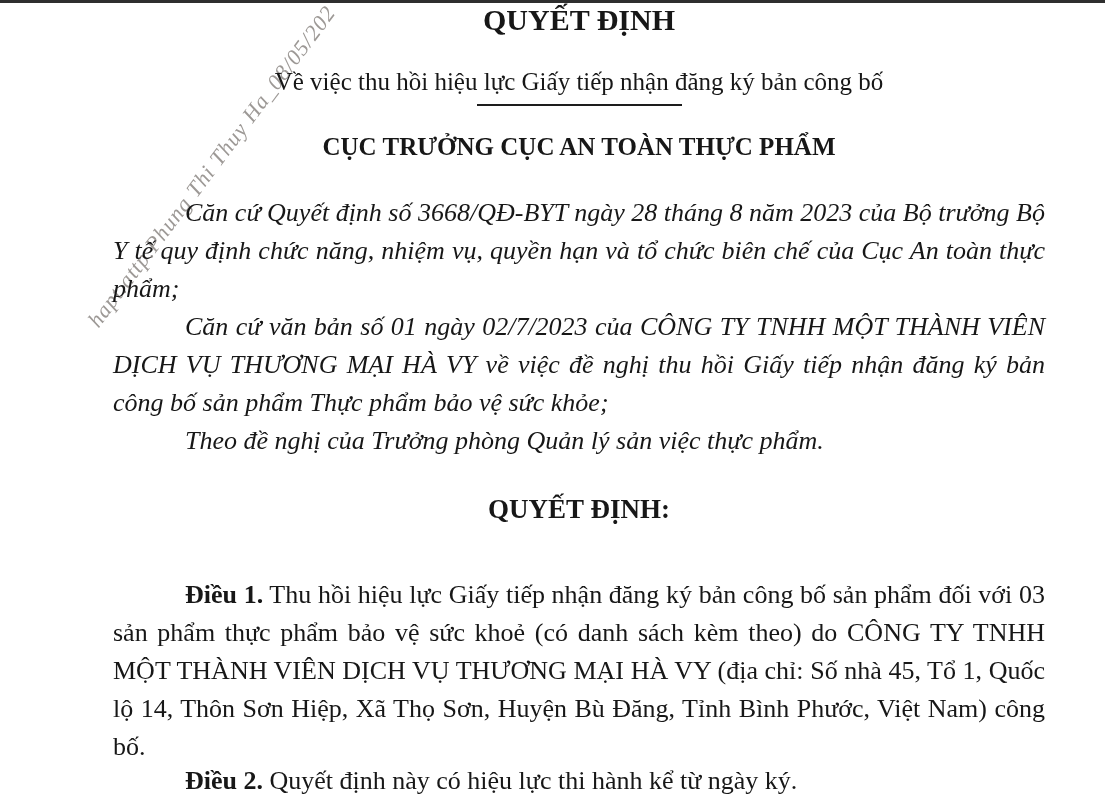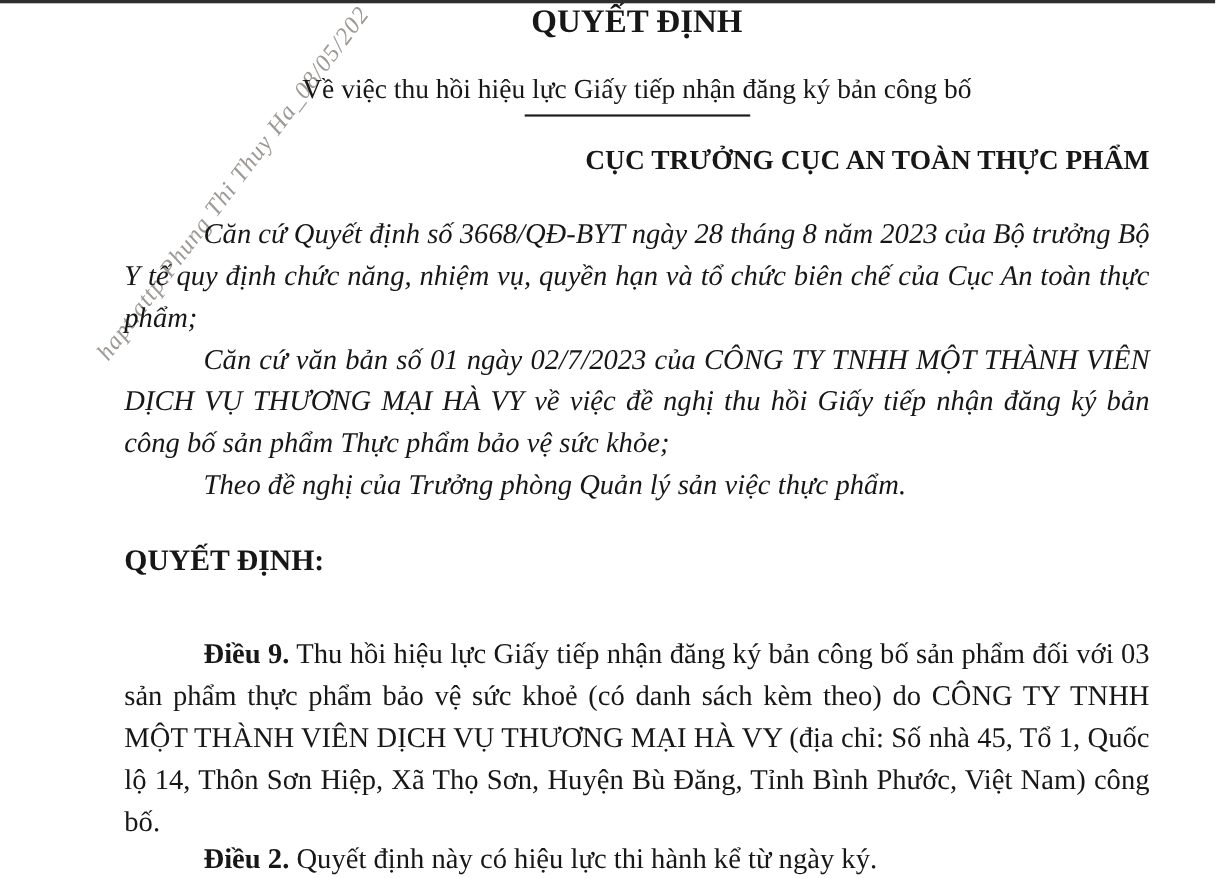--- a/index.html
+++ b/index.html
@@ -64,36 +64,37 @@
     width: 205px;
     height: 2px;
     background: #1d1d1d;
     margin: 6px auto 0 auto;
   }
   .h2 {
     margin: 26px 0 0 0;
     font-size: 25px;
     line-height: 30px;
     font-weight: bold;
-    text-align: right;
+    text-align: center;
   }
   .content p {
     margin: 0;
     font-size: 26px;
     line-height: 38px;
     text-align: justify;
     text-indent: 72px;
   }
   .pre { font-style: italic; }
   .pre.m-top { margin-top: 32px; }
   .h3 {
     margin: 33px 0 0 0;
     font-size: 27px;
     line-height: 32px;
     font-weight: bold;
+    text-align: center;
   }
   .art.first { margin-top: 51px; }
   .art.last { margin-top: -4px; }
 </style>
 </head>
 <body>
 
 <div class="page">
   <div class="top-edge"></div>
 
@@ -110,17 +111,17 @@
     <div class="h2">CỤC TRƯỞNG CỤC AN TOÀN THỰC PHẨM</div>
 
     <p class="pre m-top">Căn cứ Quyết định số 3668/QĐ-BYT ngày 28 tháng 8 năm 2023 của Bộ trưởng Bộ Y tế quy định chức năng, nhiệm vụ, quyền hạn và tổ chức biên chế của Cục An toàn thực phẩm;</p>
 
     <p class="pre">Căn cứ văn bản số 01 ngày 02/7/2023 của CÔNG TY TNHH MỘT THÀNH VIÊN DỊCH VỤ THƯƠNG MẠI HÀ VY về việc đề nghị thu hồi Giấy tiếp nhận đăng ký bản công bố sản phẩm Thực phẩm bảo vệ sức khỏe;</p>
 
     <p class="pre">Theo đề nghị của Trưởng phòng Quản lý sản việc thực phẩm.</p>
 
     <div class="h3">QUYẾT ĐỊNH:</div>
 
-    <p class="art first"><b>Điều 9.</b><span> Thu hồi hiệu lực Giấy tiếp nhận đăng ký bản công bố sản phẩm đối với 03 sản phẩm thực phẩm bảo vệ sức khoẻ (có danh sách kèm theo) do CÔNG TY TNHH MỘT THÀNH VIÊN DỊCH VỤ THƯƠNG MẠI HÀ VY (địa chỉ: Số nhà 45, Tổ 1, Quốc lộ 14, Thôn Sơn Hiệp, Xã Thọ Sơn, Huyện Bù Đăng, Tỉnh Bình Phước, Việt Nam) công bố.</span></p>
+    <p class="art first"><b>Điều 1.</b><span> Thu hồi hiệu lực Giấy tiếp nhận đăng ký bản công bố sản phẩm đối với 03 sản phẩm thực phẩm bảo vệ sức khoẻ (có danh sách kèm theo) do CÔNG TY TNHH MỘT THÀNH VIÊN DỊCH VỤ THƯƠNG MẠI HÀ VY (địa chỉ: Số nhà 45, Tổ 1, Quốc lộ 14, Thôn Sơn Hiệp, Xã Thọ Sơn, Huyện Bù Đăng, Tỉnh Bình Phước, Việt Nam) công bố.</span></p>
 
     <p class="art last"><b>Điều 2.</b><span> Quyết định này có hiệu lực thi hành kể từ ngày ký.</span></p>
   </div>
 </div>
 
 </body></html>

